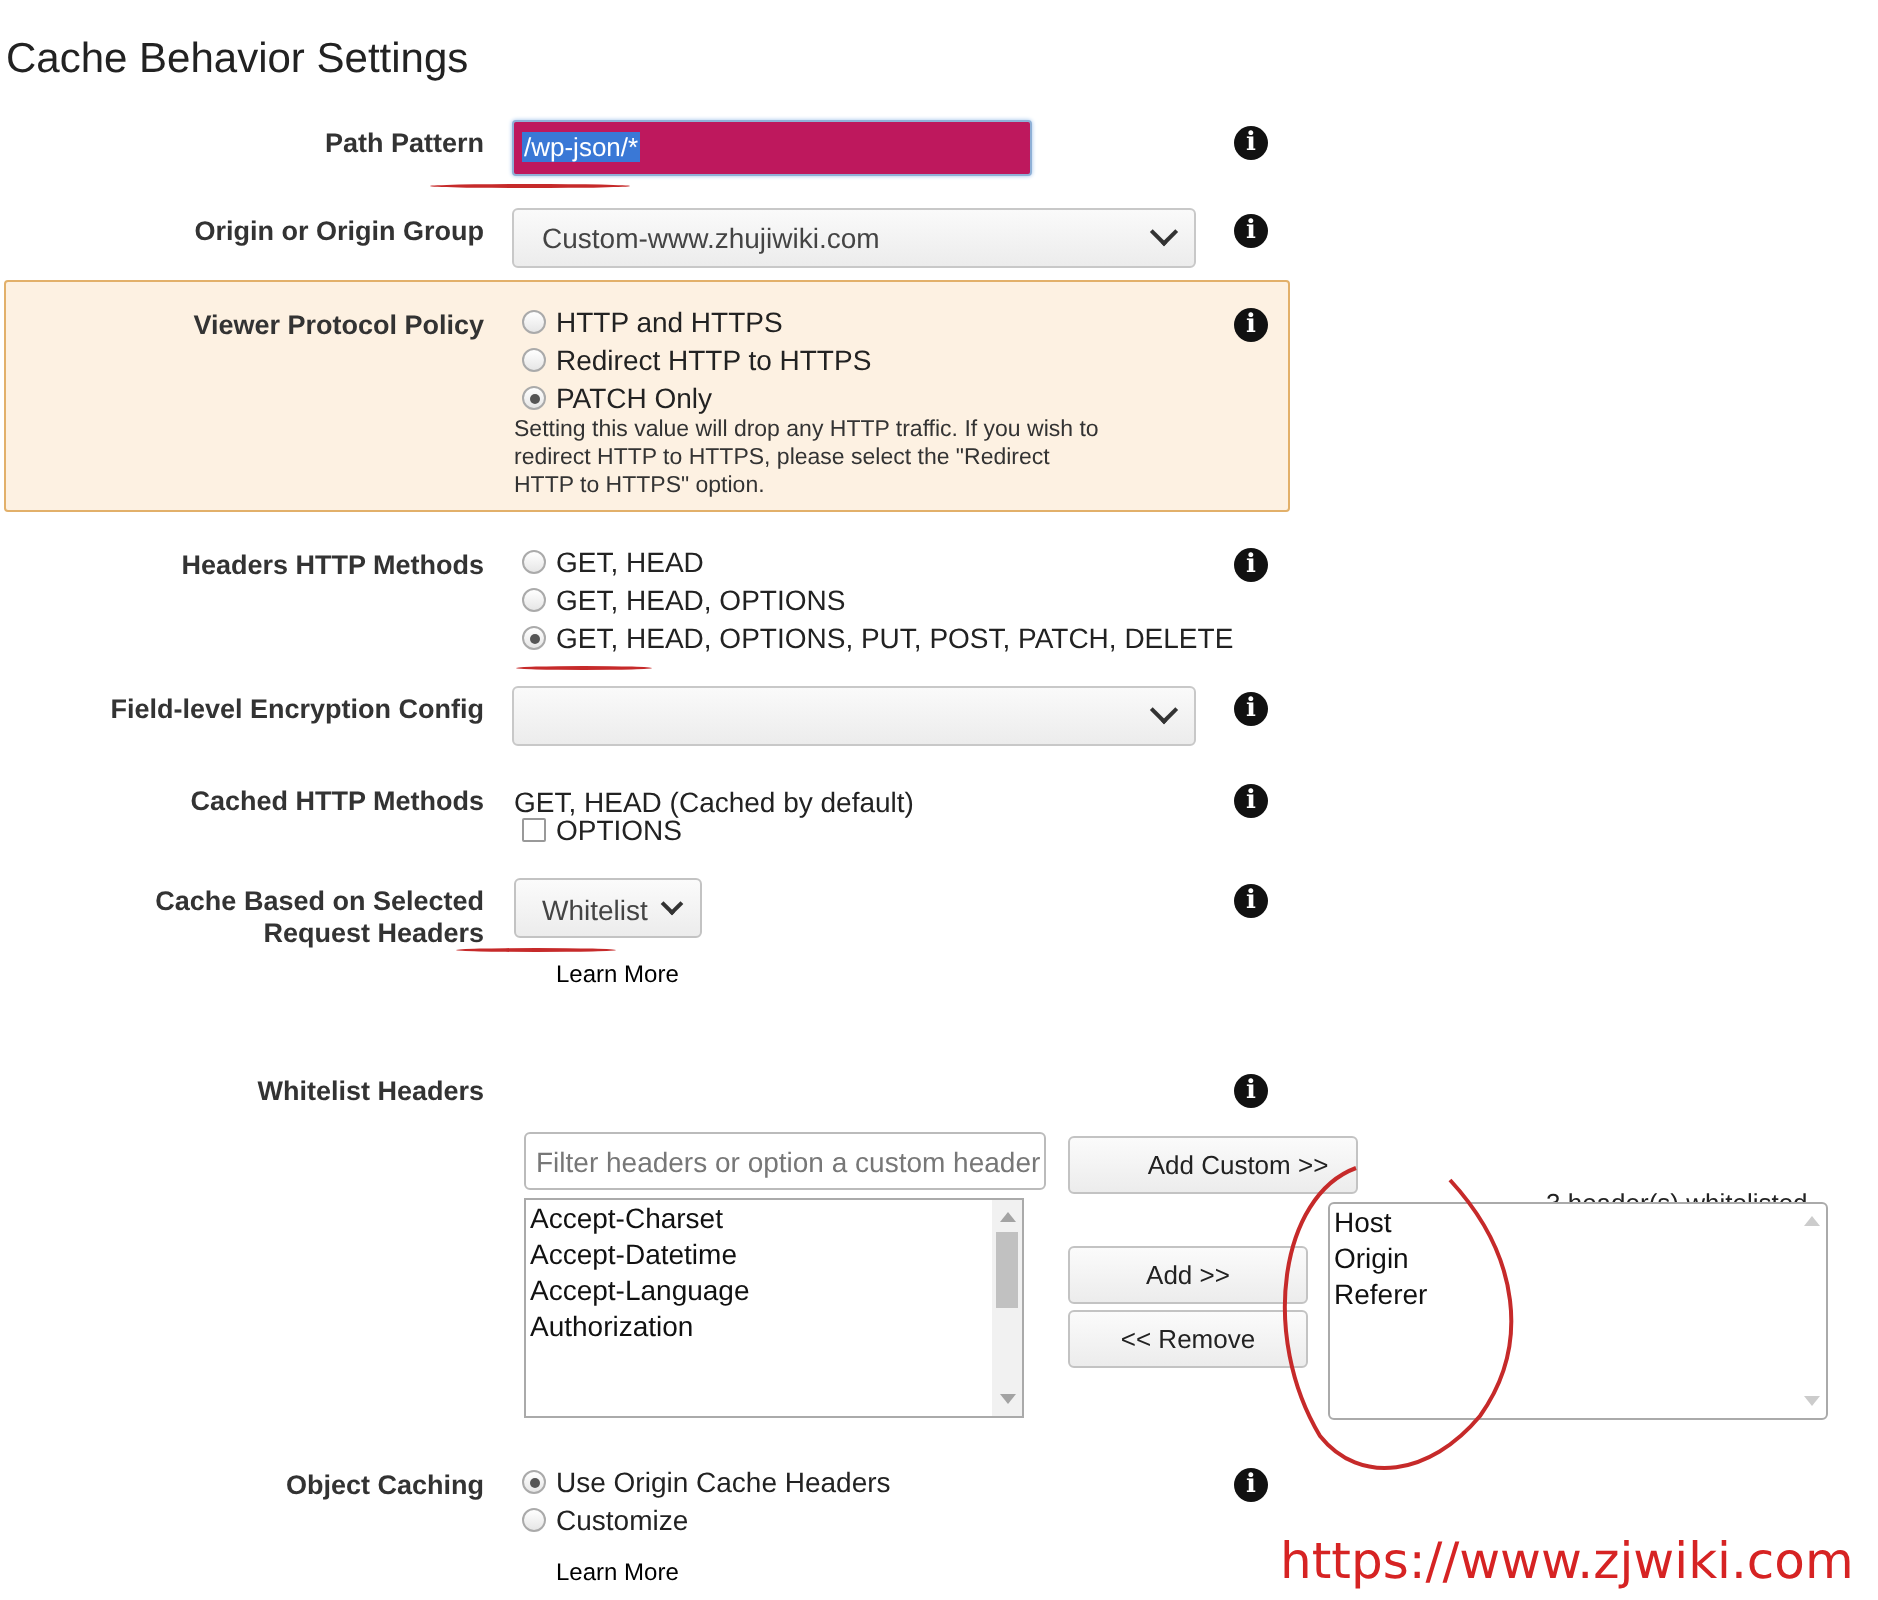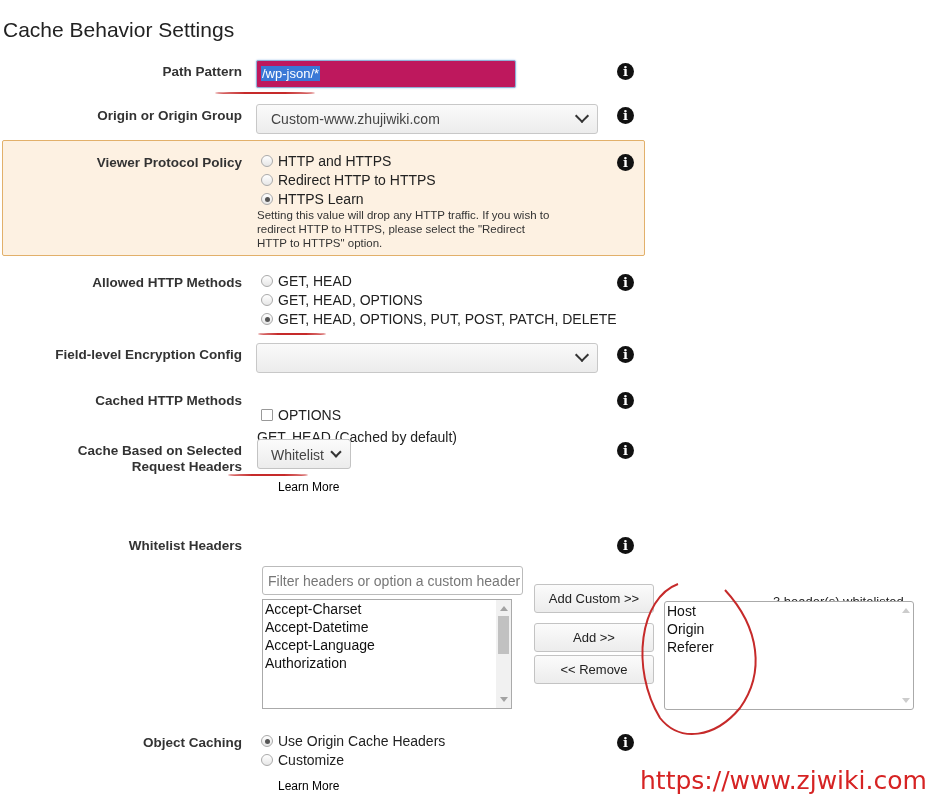--- a/index.html
+++ b/index.html
@@ -65,26 +65,26 @@
 <div class="abs radio-row" style="top:153px">
   <span class="radio"></span>
   <span>HTTP and HTTPS</span>
 </div>
 <div class="abs radio-row" style="top:172px">
   <span class="radio"></span>
   <span>Redirect HTTP to HTTPS</span>
 </div>
 <div class="abs radio-row" style="top:191px">
   <span class="radio on"></span>
-  <span>HTTPS Learn</span>
+  <span>PATCH Only</span>
 </div>
 <div class="abs note">Setting this value will drop any HTTP traffic. If you wish to redirect HTTP to HTTPS, please select the "Redirect HTTP to HTTPS" option.</div>
 <div class="abs info" style="top:154px">i</div>
 
-<div class="abs label" style="top:275px">Allowed HTTP Methods</div>
+<div class="abs label" style="top:275px">Headers HTTP Methods</div>
 <div class="abs radio-row" style="top:273px">
   <span class="radio"></span>
   <span>GET, HEAD</span>
 </div>
 <div class="abs radio-row" style="top:292px">
   <span class="radio"></span>
   <span>GET, HEAD, OPTIONS</span>
 </div>
 <div class="abs radio-row" style="top:311px">
   <span class="radio on"></span>
@@ -94,21 +94,21 @@
 <div class="abs info" style="top:274px">i</div>
 
 <div class="abs label" style="top:347px">Field-level Encryption Config</div>
 <div class="abs select" style="top:343px">
   <span class="v"></span>
   <span class="chev"></span>
 </div>
 <div class="abs info" style="top:346px">i</div>
 
 <div class="abs label" style="top:393px">Cached HTTP Methods</div>
-<div class="abs" style="left:257px;top:393px;font-size:14px;margin-top:36px;">GET, HEAD (Cached by default)</div>
+<div class="abs" style="left:257px;top:393px;font-size:14px;">GET, HEAD (Cached by default)</div>
 <div class="abs radio-row" style="top:407px">
   <span class="check"></span>
   <span>OPTIONS</span>
 </div>
 <div class="abs info" style="top:392px">i</div>
 
 <div class="abs label" style="top:443px;line-height:16px;">
   <div>Cache Based on Selected</div>
   <div>Request Headers</div>
 </div>
@@ -131,21 +131,21 @@
   <div class="item">Accept-Datetime</div>
   <div class="item">Accept-Language</div>
   <div class="item">Authorization</div>
   <div class="sb">
     <div class="up"></div>
     <div class="thumb"></div>
     <div class="dn"></div>
   </div>
 </div>
 
-<div class="abs btn" style="left:534px;top:584px;width:118px;height:27px;line-height:27px;">Add Custom &gt;&gt;</div>
+<div class="abs btn" style="left:534px;top:568px;width:118px;height:27px;line-height:27px;padding-left:25px;">Add Custom &gt;&gt;</div>
 <div class="abs btn" style="left:534px;top:623px;width:118px;height:27px;line-height:27px;">Add &gt;&gt;</div>
 <div class="abs btn" style="left:534px;top:655px;width:118px;height:27px;line-height:27px;">&lt;&lt; Remove</div>
 
 <div class="abs" style="left:773px;top:566px;font-size:13px;color:#222;margin-top:28px;">3 header(s) whitelisted</div>
 <div class="abs listbox" style="left:664px;top:601px;width:248px;height:107px;border-radius:3px;">
   <div class="item">Host</div>
   <div class="item">Origin</div>
   <div class="item">Referer</div>
   <div class="sb" style="background:transparent;">
     <div class="up" style="border-bottom-color:#ccc;"></div>

